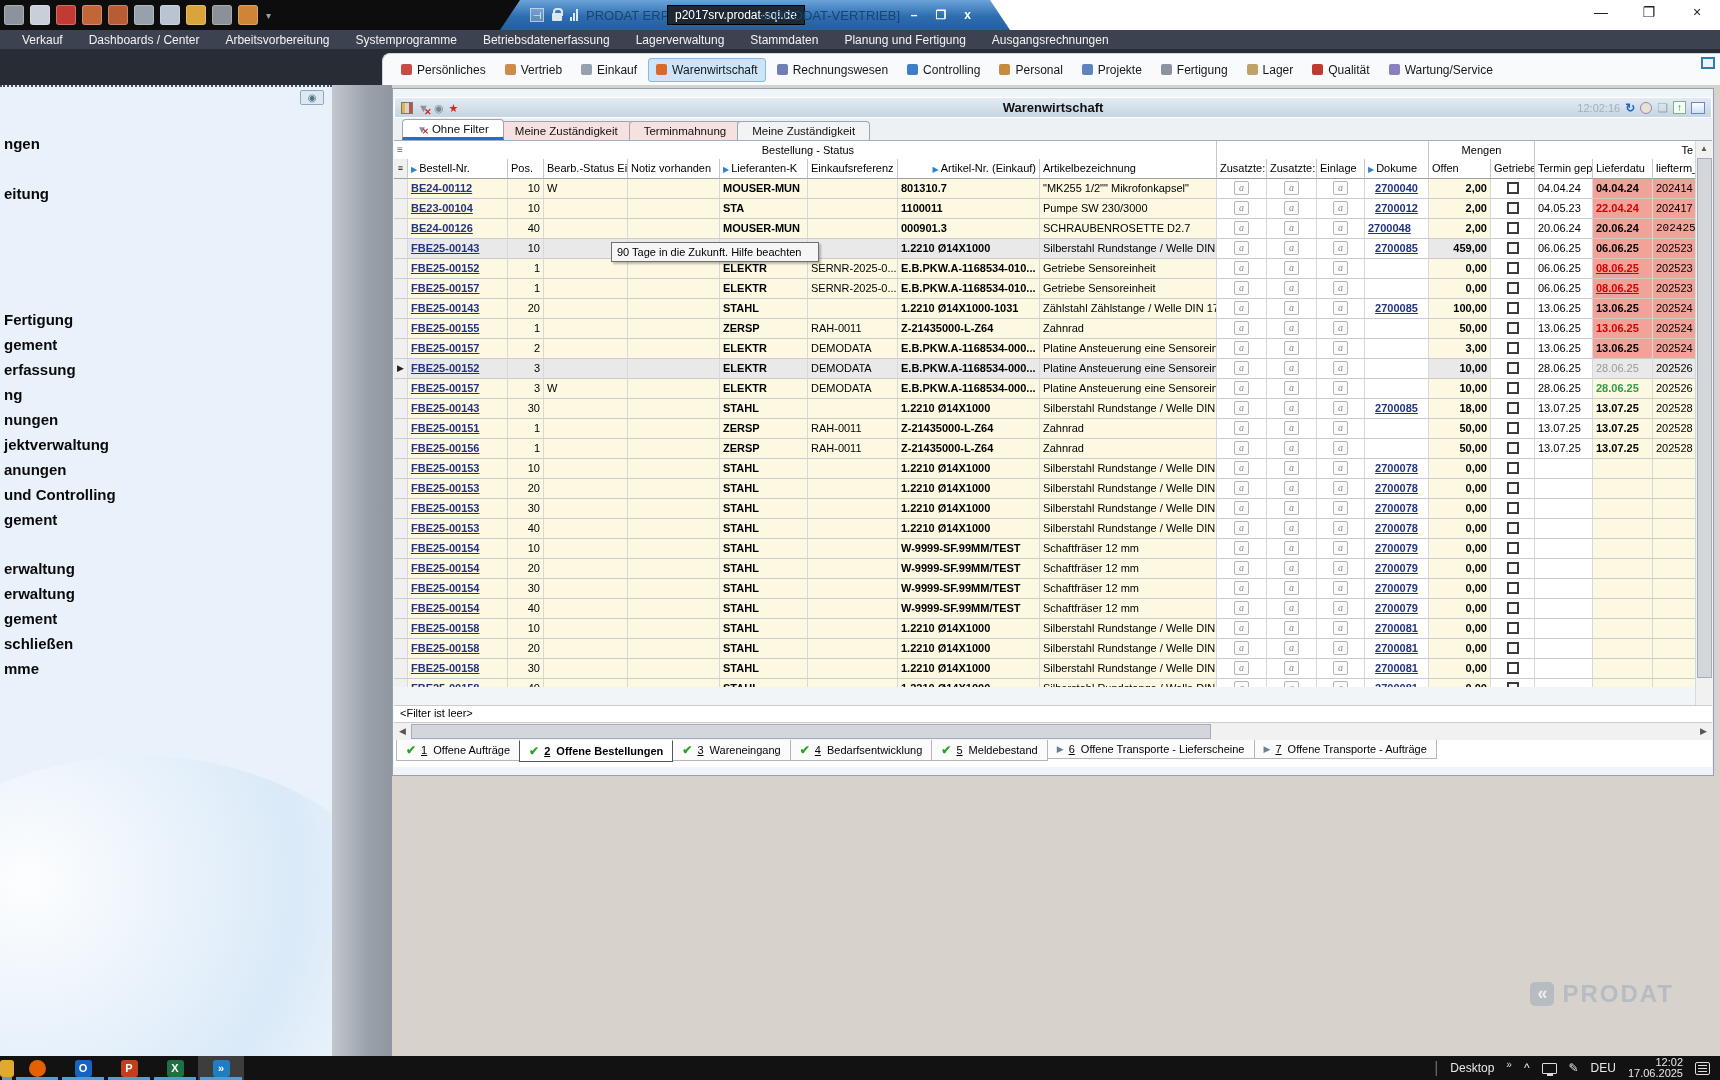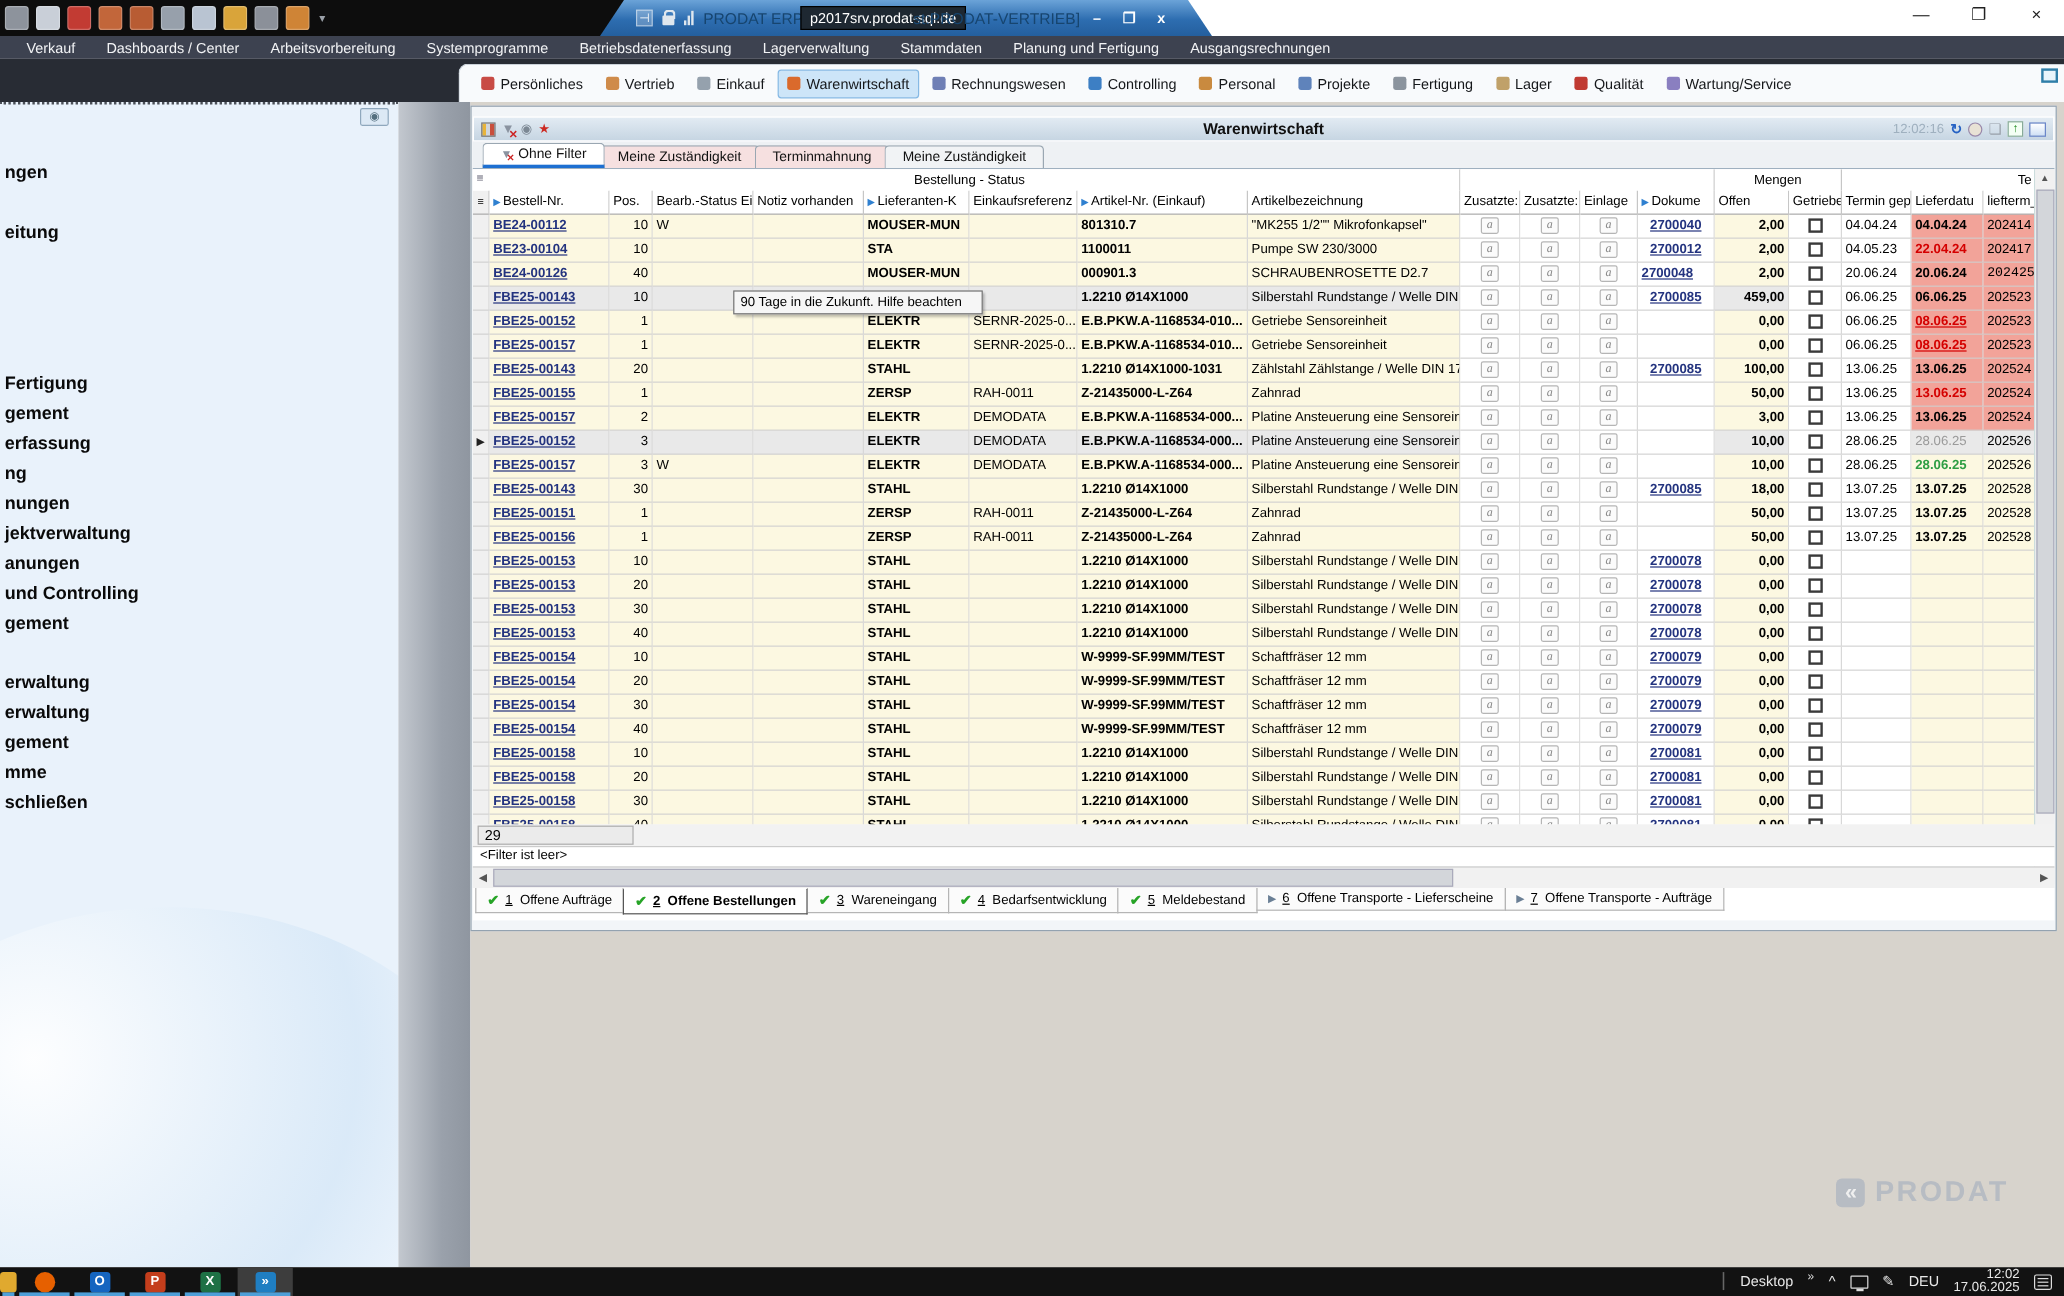--- a/index.html
+++ b/index.html
@@ -305,22 +305,22 @@
       <div class="sb-item">nungen</div>
       <div class="sb-item">jektverwaltung</div>
       <div class="sb-item">anungen</div>
       <div class="sb-item">und Controlling</div>
       <div class="sb-item">gement</div>
     </div>
   <div class="sb-group" id="sb-g3">
       <div class="sb-item">erwaltung</div>
       <div class="sb-item">erwaltung</div>
       <div class="sb-item">gement</div>
+      <div class="sb-item">schließen</div>
       <div class="sb-item">mme</div>
-      <div class="sb-item">schließen</div>
     </div>
 </div>
 
 <div id="gapstrip"></div>
 
 <div id="workspace">
 
   <div id="win">
     <div id="win-titlebar">
       <span id="win-title">Warenwirtschaft</span>
@@ -360,21 +360,21 @@
           <div class="cell" style="width: 162px; text-align: right;">Te</div>
         </div>
         <div class="trow hdr">
           <div class="cell c-marker" style="width: 14px;">≡</div>
           <div class="cell" style="width: 100px;"><div class="blue-arr" style="display: inline;">▶</div><span>Bestell-Nr.</span></div>
           <div class="cell" style="width: 36px;"><span>Pos.</span></div>
           <div class="cell" style="width: 84px;"><span>Bearb.-Status Ei</span></div>
           <div class="cell" style="width: 92px;"><span>Notiz vorhanden</span></div>
           <div class="cell" style="width: 88px;"><div class="blue-arr" style="display: inline;">▶</div><span>Lieferanten-K</span></div>
           <div class="cell" style="width: 90px;"><span>Einkaufsreferenz</span></div>
-          <div class="cell" style="width: 142px;"><div class="blue-arr" style="display: inline;">▶</div><span>Artikel-Nr. (Einkauf)</span></div>
+          <div class="cell" style="width: 142px; text-align: right;"><div class="blue-arr" style="display: inline;">▶</div><span>Artikel-Nr. (Einkauf)</span></div>
           <div class="cell" style="width: 177px;"><span>Artikelbezeichnung</span></div>
           <div class="cell" style="width: 50px;"><span>Zusatzte:</span></div>
           <div class="cell" style="width: 50px;"><span>Zusatzte:</span></div>
           <div class="cell" style="width: 48px;"><span>Einlage</span></div>
           <div class="cell" style="width: 64px;"><div class="blue-arr" style="display: inline;">▶</div><span>Dokume</span></div>
           <div class="cell" style="width: 62px;"><span>Offen</span></div>
           <div class="cell" style="width: 44px;"><span>Getriebe</span></div>
           <div class="cell" style="width: 58px;"><span>Termin gep</span></div>
           <div class="cell" style="width: 60px;"><span>Lieferdatu</span></div>
           <div class="cell" style="width: 44px;"><span>liefterm_</span></div>
@@ -1109,23 +1109,20 @@
         </div>
       </div>
     <div id="row-tooltip">90 Tage in die Zukunft. Hilfe beachten</div>
 
     <div id="vscroll">
       <div class="arr">▲</div>
       <div class="thumb"></div>
       <div class="arr down">▼</div>
     </div>
 
-    <div id="count-strip">
-      <div id="count-box">29</div>
-    </div>
     <div id="filter-strip">&lt;Filter ist leer&gt;</div>
     <div id="hscroll">
       <div class="arr">◀</div>
       <div class="thumb"></div>
       <div class="arr right">▶</div>
     </div>
 
     <div id="bottomtabs">
         <div class="btab">
           <div class="chk">✔</div>

